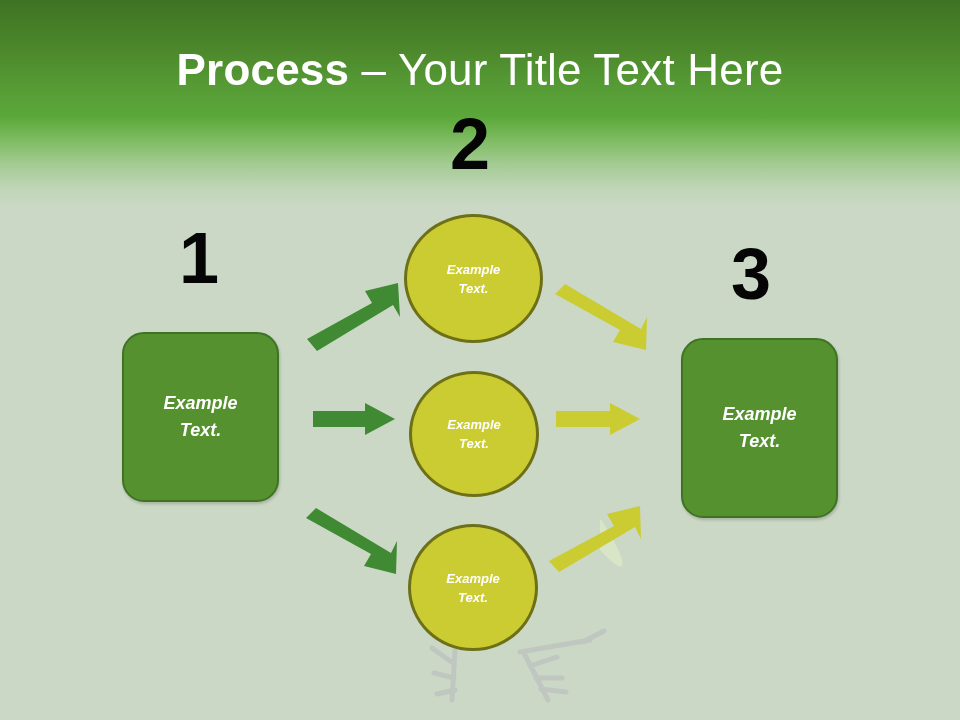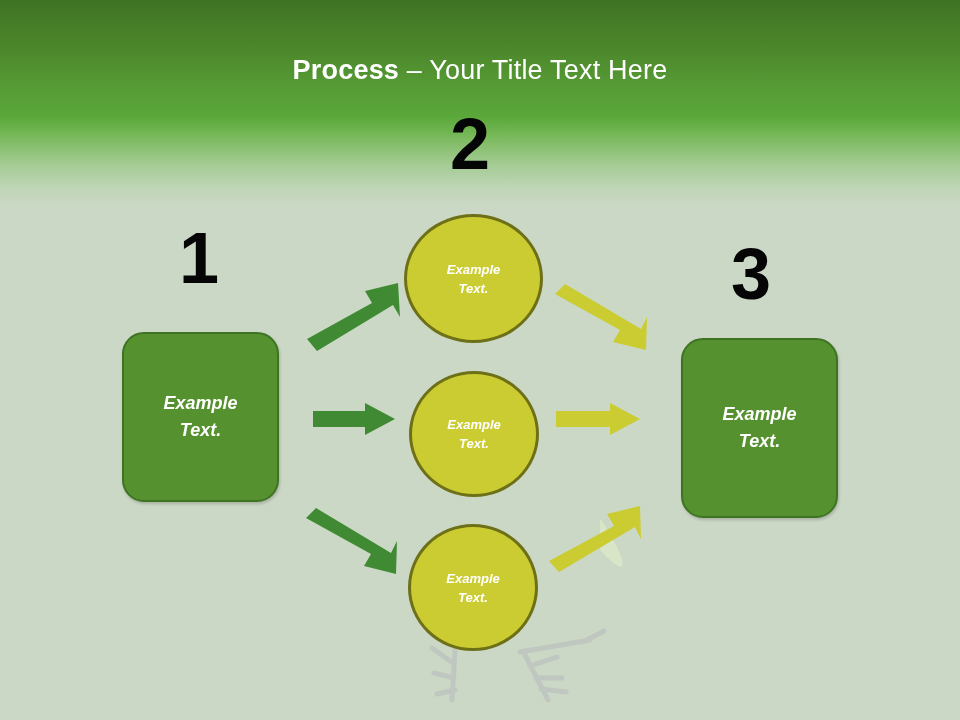--- a/index.html
+++ b/index.html
@@ -50,21 +50,21 @@
   }
 
   
   .title {
     position: absolute;
     left: 0;
     top: 50px;
     width: 960px;
     text-align: center;
     color: #FFFFFF;
-    font-size: 27px;
+    font-size: 44px;
     line-height: 40px;
     letter-spacing: 0.2px;
     white-space: nowrap;
   }
   .title .t-bold { font-weight: bold; }
   .title .t-light { font-weight: normal; }
 
   
   .step-num {
     position: absolute;

